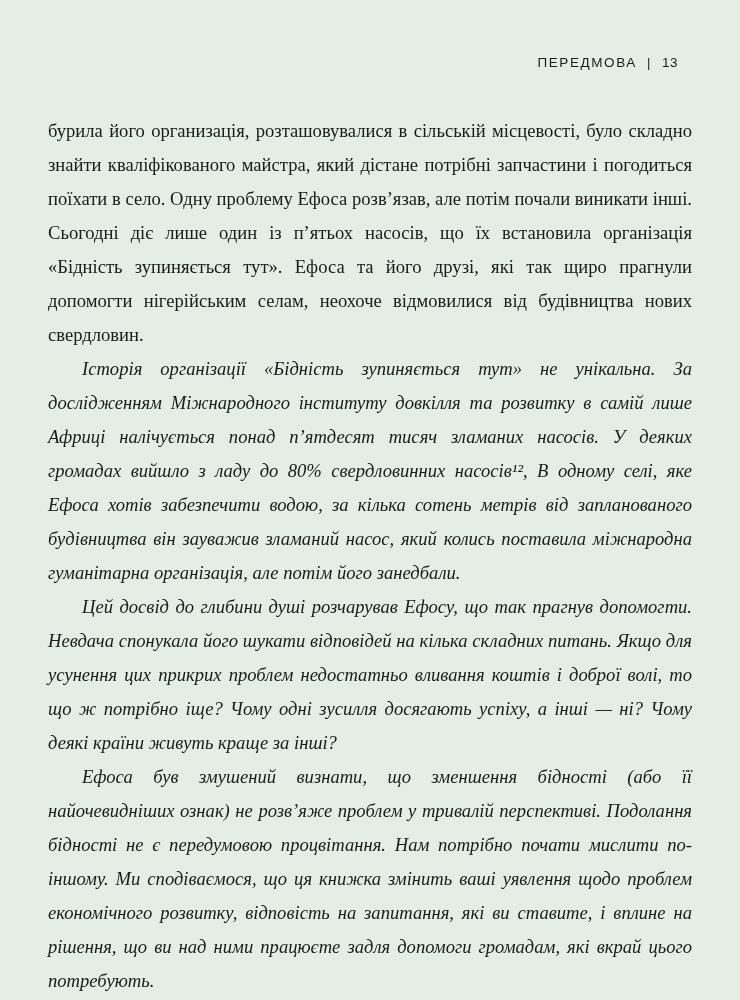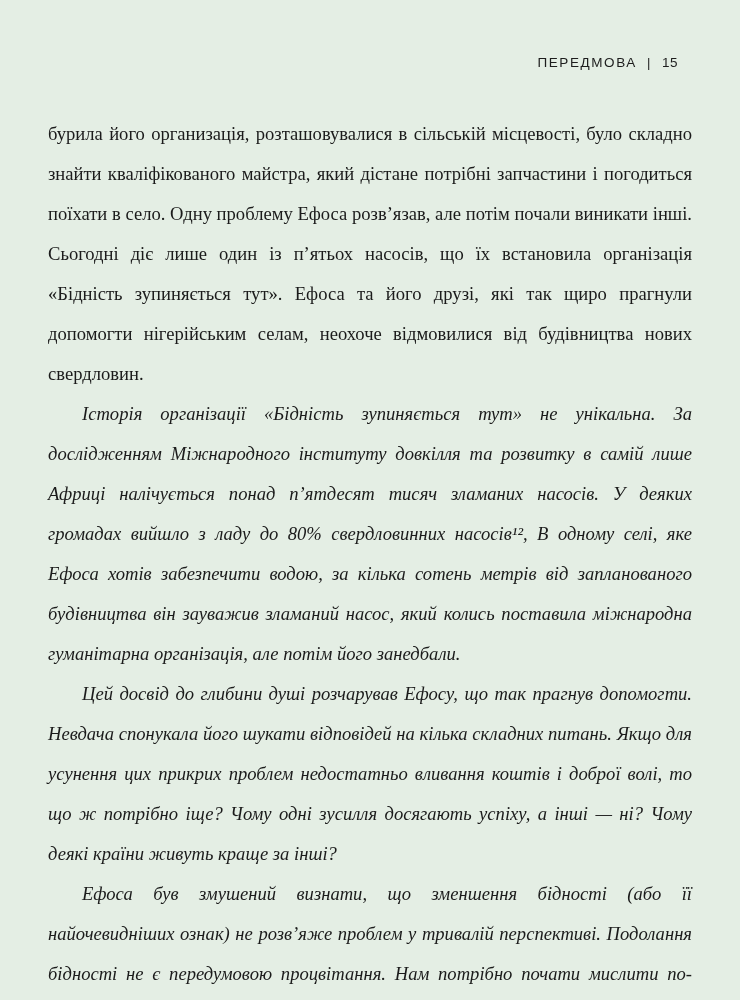--- a/index.html
+++ b/index.html
@@ -43,40 +43,40 @@
   }
   .textblock {
     position: absolute;
     top: 114px;
     left: 48px;
     width: 644px;
   }
   p.para {
     margin: 0;
     font-size: 18.6px;
-    line-height: 40px;
+    line-height: 34px;
     text-align: justify;
     text-justify: inter-word;
     hyphens: manual;
     color: #1b1b1b;
   }
   p.para + p.para {
     text-indent: 34px;
     font-style: italic;
   }
 </style>
 </head>
 <body>
 
 <div class="page">
 
   <div class="running-head">
     <span>ПЕРЕДМОВА</span>
     <span class="sep">|</span>
-    <span class="folio">15</span>
+    <span class="folio">13</span>
   </div>
 
   <div class="textblock">
     <p class="para">бурила його организація, розташовувалися в сільській місцевості, було складно знайти кваліфікованого майстра, який дістане потрібні запчастини і погодиться поїхати в село. Одну проблему Ефоса розв’язав, але потім почали виникати інші. Сьогодні діє лише один із п’ятьох насосів, що їх встановила організація «Бідність зупиняється тут». Ефоса та його друзі, які так щиро прагнули допомогти нігерійським селам, неохоче відмовилися від будівництва нових свердловин.</p>
     <p class="para">Історія організації «Бідність зупиняється тут» не унікальна. За дослідженням Міжнародного інституту довкілля та розвитку в самій лише Африці налічується понад п’ятдесят тисяч зламаних насосів. У деяких громадах вийшло з ладу до 80% свердловинних насосів¹², В одному селі, яке Ефоса хотів забезпечити водою, за кілька сотень метрів від запланованого будівництва він зауважив зламаний насос, який колись поставила міжнародна гуманітарна організація, але потім його занедбали.</p>
     <p class="para">Цей досвід до глибини душі розчарував Ефосу, що так прагнув допомогти. Невдача спонукала його шукати відповідей на кілька складних питань. Якщо для усунення цих прикрих проблем недостатньо вливання коштів і доброї волі, то що ж потрібно іще? Чому одні зусилля досягають успіху, а інші — ні? Чому деякі країни живуть краще за інші?</p>
     <p class="para">Ефоса був змушений визнати, що зменшення бідності (або її найочевидніших ознак) не розв’яже проблем у тривалій перспективі. Подолання бідності не є передумовою процвітання. Нам потрібно почати мислити по-іншому. Ми сподіваємося, що ця книжка змінить ваші уявлення щодо проблем економічного розвитку, відповість на запитання, які ви ставите, і вплине на рішення, що ви над ними працюєте задля допомоги громадам, які вкрай цього потребують.</p>
   </div>
 
 </div>

